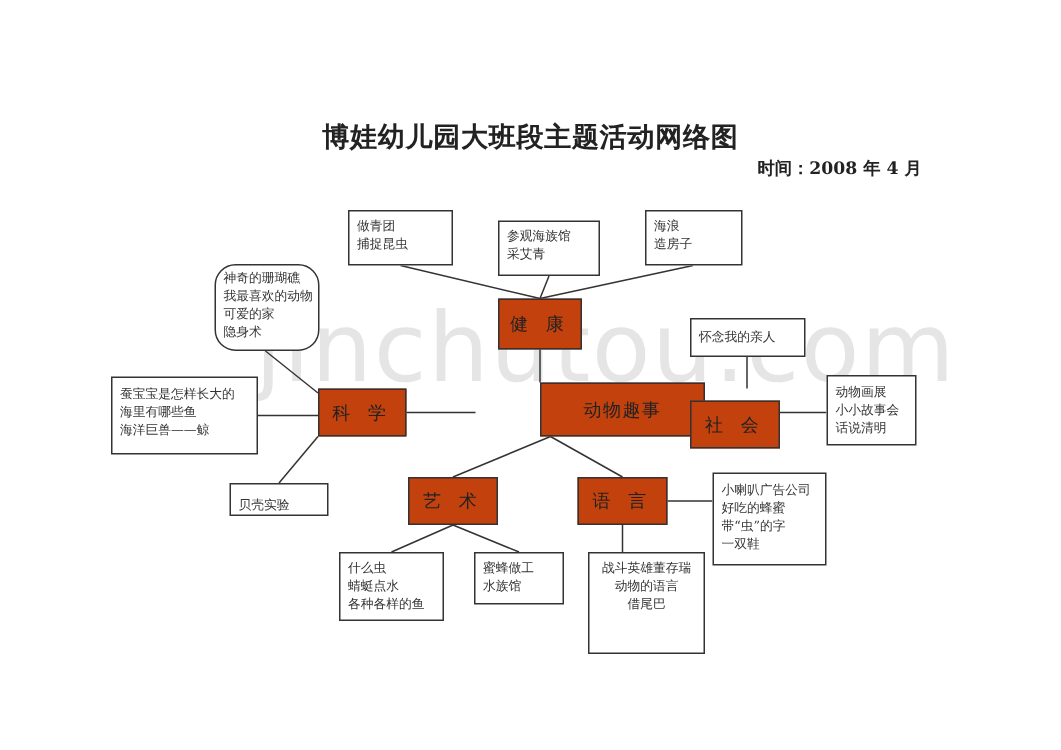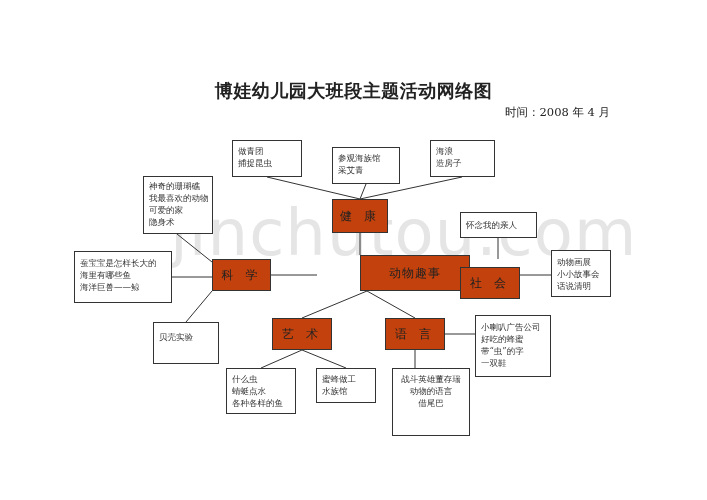--- a/index.html
+++ b/index.html
@@ -9,21 +9,21 @@
     font-family:"DejaVu Serif", "Liberation Serif", serif;
     color:#1a1a1a;
   }
   .title {
     position:absolute; left:0; width:707px; top:79px; text-align:center;
     font-family:"DejaVu Sans", "Liberation Sans", sans-serif;
     font-size:18px; font-weight:bold; letter-spacing:0.5px; color:#222;
   }
   .date {
     position:absolute; left:505px; top:105px;
-    font-size:11.5px; color:#222;
+    font-size:11.5px; color:#222;font-weight:bold;
   }
   svg.links { position:absolute; left:0; top:0; width:707px; height:500px; }
   .box {
     position:absolute; box-sizing:border-box;
     border:1px solid #333; background:#fff;
     font-size:8.5px; line-height:12px; color:#333;
     padding:4px 5px;
   }
   .box .line { display:block; white-space:nowrap; }
   .node {
@@ -84,32 +84,32 @@
 </div>
 <div class="box" style="left:332px;top:147px;width:68px;height:37px;">
   <span class="line">参观海族馆</span>
   <span class="line">采艾青</span>
 </div>
 <div class="box" style="left:430px;top:140px;width:65px;height:37px;">
   <span class="line">海浪</span>
   <span class="line">造房子</span>
 </div>
 
-<div class="box" style="left:143px;top:176px;width:70px;height:58px;padding-top:3px;">
+<div class="box" style="left:143px;top:176px;width:70px;height:58px;padding-top:3px;border-radius:14px;">
   <span class="line">神奇的珊瑚礁</span>
   <span class="line">我最喜欢的动物</span>
   <span class="line">可爱的家</span>
   <span class="line">隐身术</span>
 </div>
 <div class="box" style="left:74px;top:251px;width:98px;height:52px;padding-top:5px;">
   <span class="line">蚕宝宝是怎样长大的</span>
   <span class="line">海里有哪些鱼</span>
   <span class="line">海洋巨兽——鲸</span>
 </div>
-<div class="box" style="left:153px;top:322px;width:66px;height:42px;padding-top:8px;">
+<div class="box" style="left:153px;top:322px;width:66px;height:22px;padding-top:8px;">
   <span class="line">贝壳实验</span>
 </div>
 
 <div class="box" style="left:460px;top:212px;width:77px;height:26px;padding-top:6px;">
   <span class="line">怀念我的亲人</span>
 </div>
 <div class="box" style="left:551px;top:250px;width:60px;height:47px;padding-top:5px;">
   <span class="line">动物画展</span>
   <span class="line">小小故事会</span>
   <span class="line">话说清明</span>

